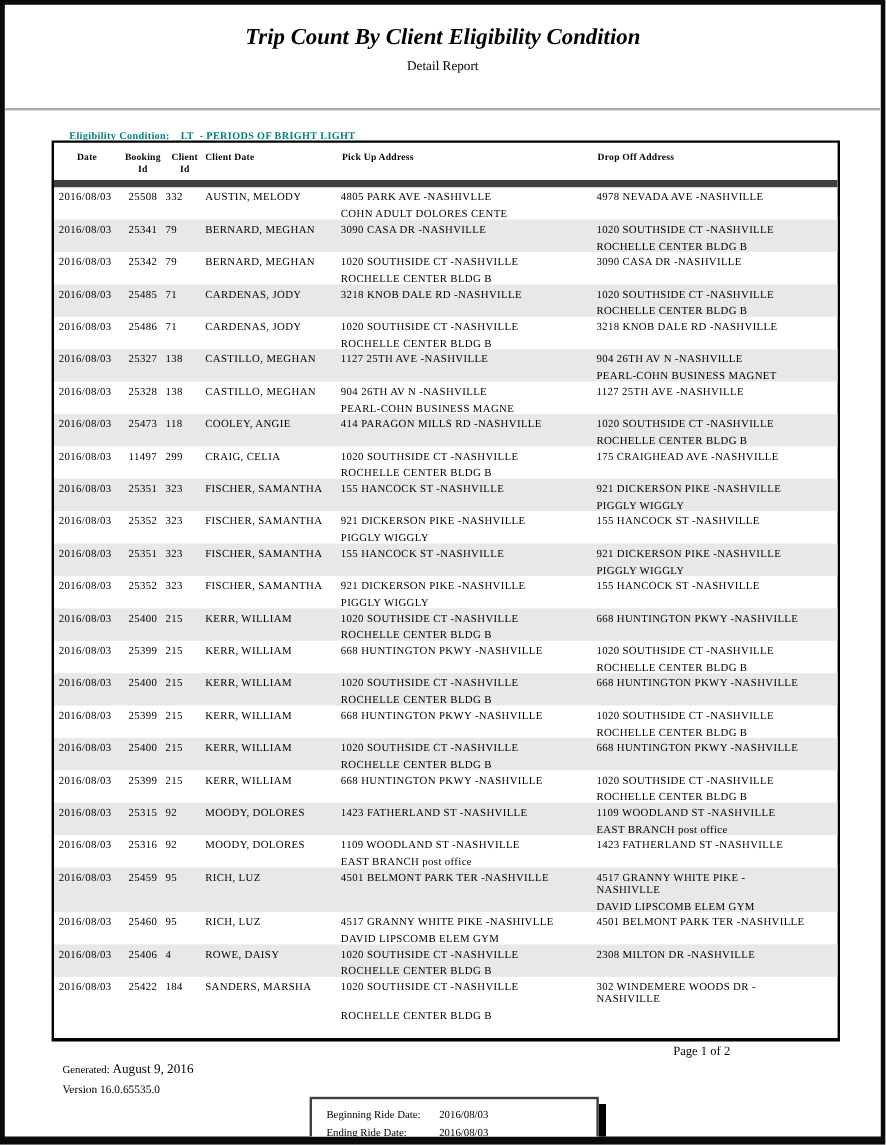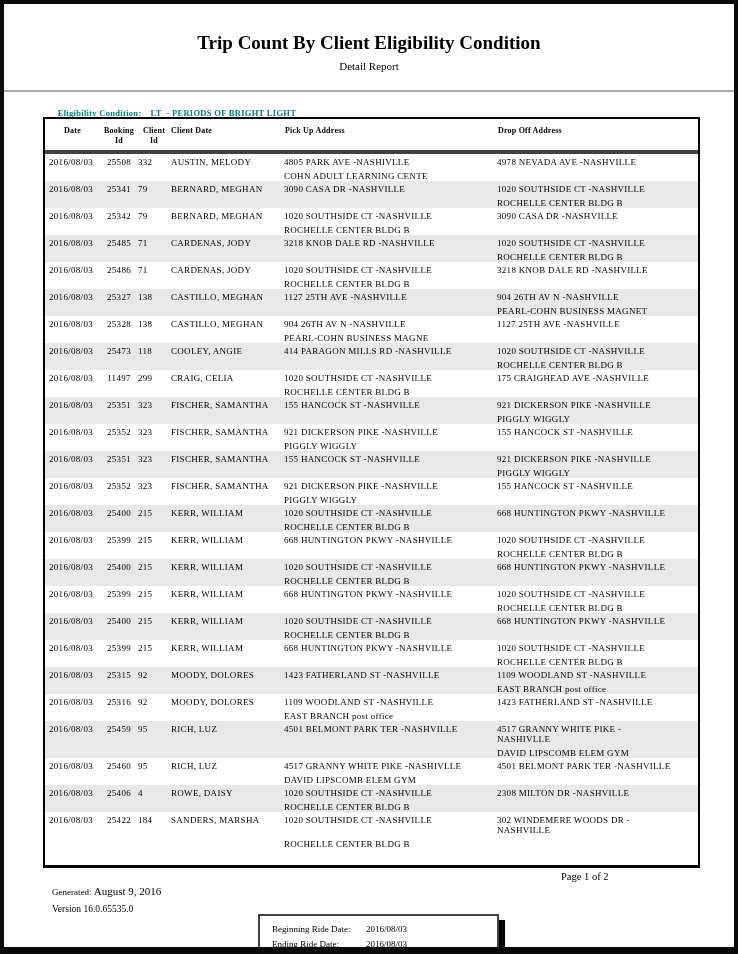--- a/index.html
+++ b/index.html
@@ -14,24 +14,25 @@
     width:738px;height:954px;
     background:#fff;
     border:4px solid #0a0a0a;
     border-bottom-width:7px;
     font-family:var(--serif);
     color:#000;
     overflow:hidden;
   }
   
   .title{
-    margin-top:28px;
+    margin-top:17px;
     text-align:center;
     font-size:19px;line-height:22px;
     font-weight:bold;
+    font-style:italic;
   }
   .subtitle{
     margin-top:6px;
     text-align:center;
     font-size:11px;line-height:13px;
     font-weight:normal;
   }
   .rule{
     position:absolute;left:0;right:0;top:86px;
     height:2px;background:#ababab;
@@ -50,21 +51,21 @@
     height:751px;
     border:2px solid #000;
     border-bottom-width:3px;
     display:flex;flex-direction:column;
     overflow:hidden;
     background:#fff;
   }
   .thead{
     display:grid;
     grid-template-columns:55px 38px 32px 114px 213px 1fr;
-    border-bottom:4px solid #404040;
+    border-bottom:6px solid #404040;
     padding:7px 0 5px 0;
   }
   .h{
     font-size:8px;font-weight:bold;
     line-height:9.5px;
     letter-spacing:.2px;
     white-space:pre-line;
   }
   .h.center{text-align:center;}
   .h.left{padding-left:1px;}
@@ -143,21 +144,21 @@
       <div class="h left">Drop Off Address</div>
     </div>
     <div class="tbody">
         <div class="trow">
       <div class="cell c-date">2016/08/03</div>
       <div class="cell c-booking">25508</div>
       <div class="cell c-clientid">332</div>
       <div class="cell c-name">AUSTIN, MELODY</div>
       <div class="cell c-pick1">4805 PARK AVE -NASHIVLLE</div>
       <div class="cell c-drop1">4978 NEVADA AVE -NASHVILLE</div>
-      <div class="cell c-pick2">COHN ADULT LEARNING CENTE</div>
+      <div class="cell c-pick2">COHN ADULT DOLORES CENTE</div>
       <div class="cell c-drop2"></div>
     </div>
         <div class="trow shaded">
       <div class="cell c-date">2016/08/03</div>
       <div class="cell c-booking">25341</div>
       <div class="cell c-clientid">79</div>
       <div class="cell c-name">BERNARD, MEGHAN</div>
       <div class="cell c-pick1">3090 CASA DR -NASHVILLE</div>
       <div class="cell c-drop1">1020 SOUTHSIDE CT -NASHVILLE</div>
       <div class="cell c-pick2"></div>

